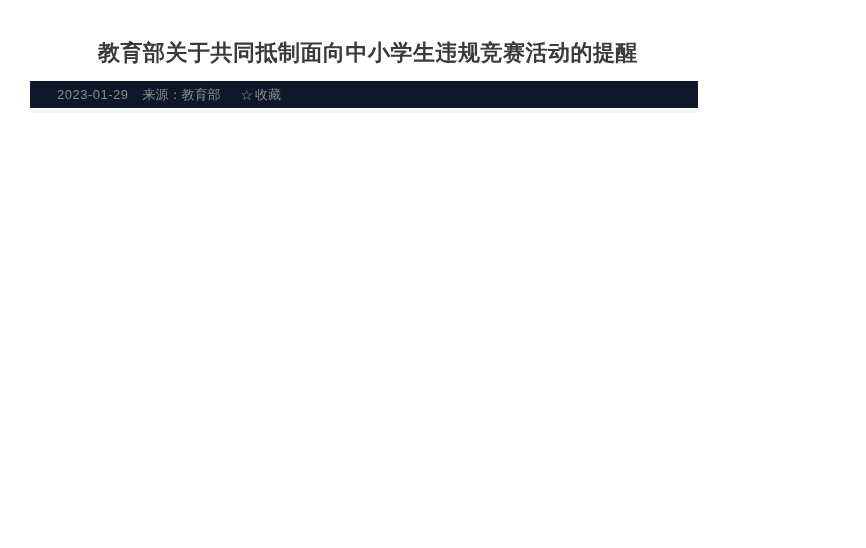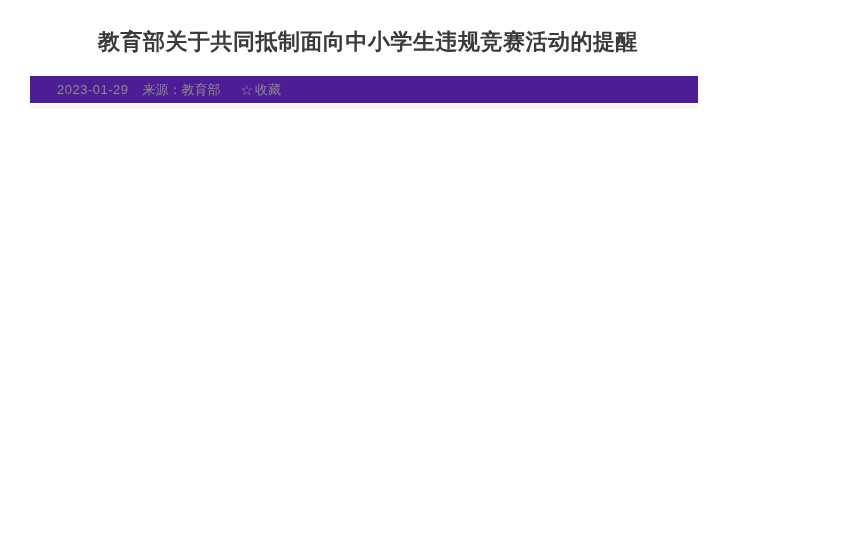--- a/index.html
+++ b/index.html
@@ -9,36 +9,36 @@
     width: 866px;
     height: 548px;
     overflow: hidden;
     font-family: "Liberation Sans", sans-serif;
   }
   .page {
     width: 736px;
     height: 548px;
     background: #ffffff;
     box-sizing: border-box;
-    padding-top: 29px;
+    padding-top: 40px;
   }
   .article-title {
     margin: 0;
     padding: 0 40px;
     text-align: center;
     font-size: 22px;
     line-height: 26px;
     font-weight: bold;
     color: #3a3a3a;
     letter-spacing: 0.5px;
   }
   .meta-bar {
-    margin: 21px 38px 0 30px;
+    margin: 15px 38px 0 30px;
     height: 27px;
-    background: #4c1d95;
+    background: #0f172a;
     display: flex;
     align-items: center;
     font-size: 13px;
     color: #8c8c8c;
     padding-left: 27px;
     box-sizing: border-box;
   }
   .meta-divider {
     height: 3px;
     background: #f4f4f4;

